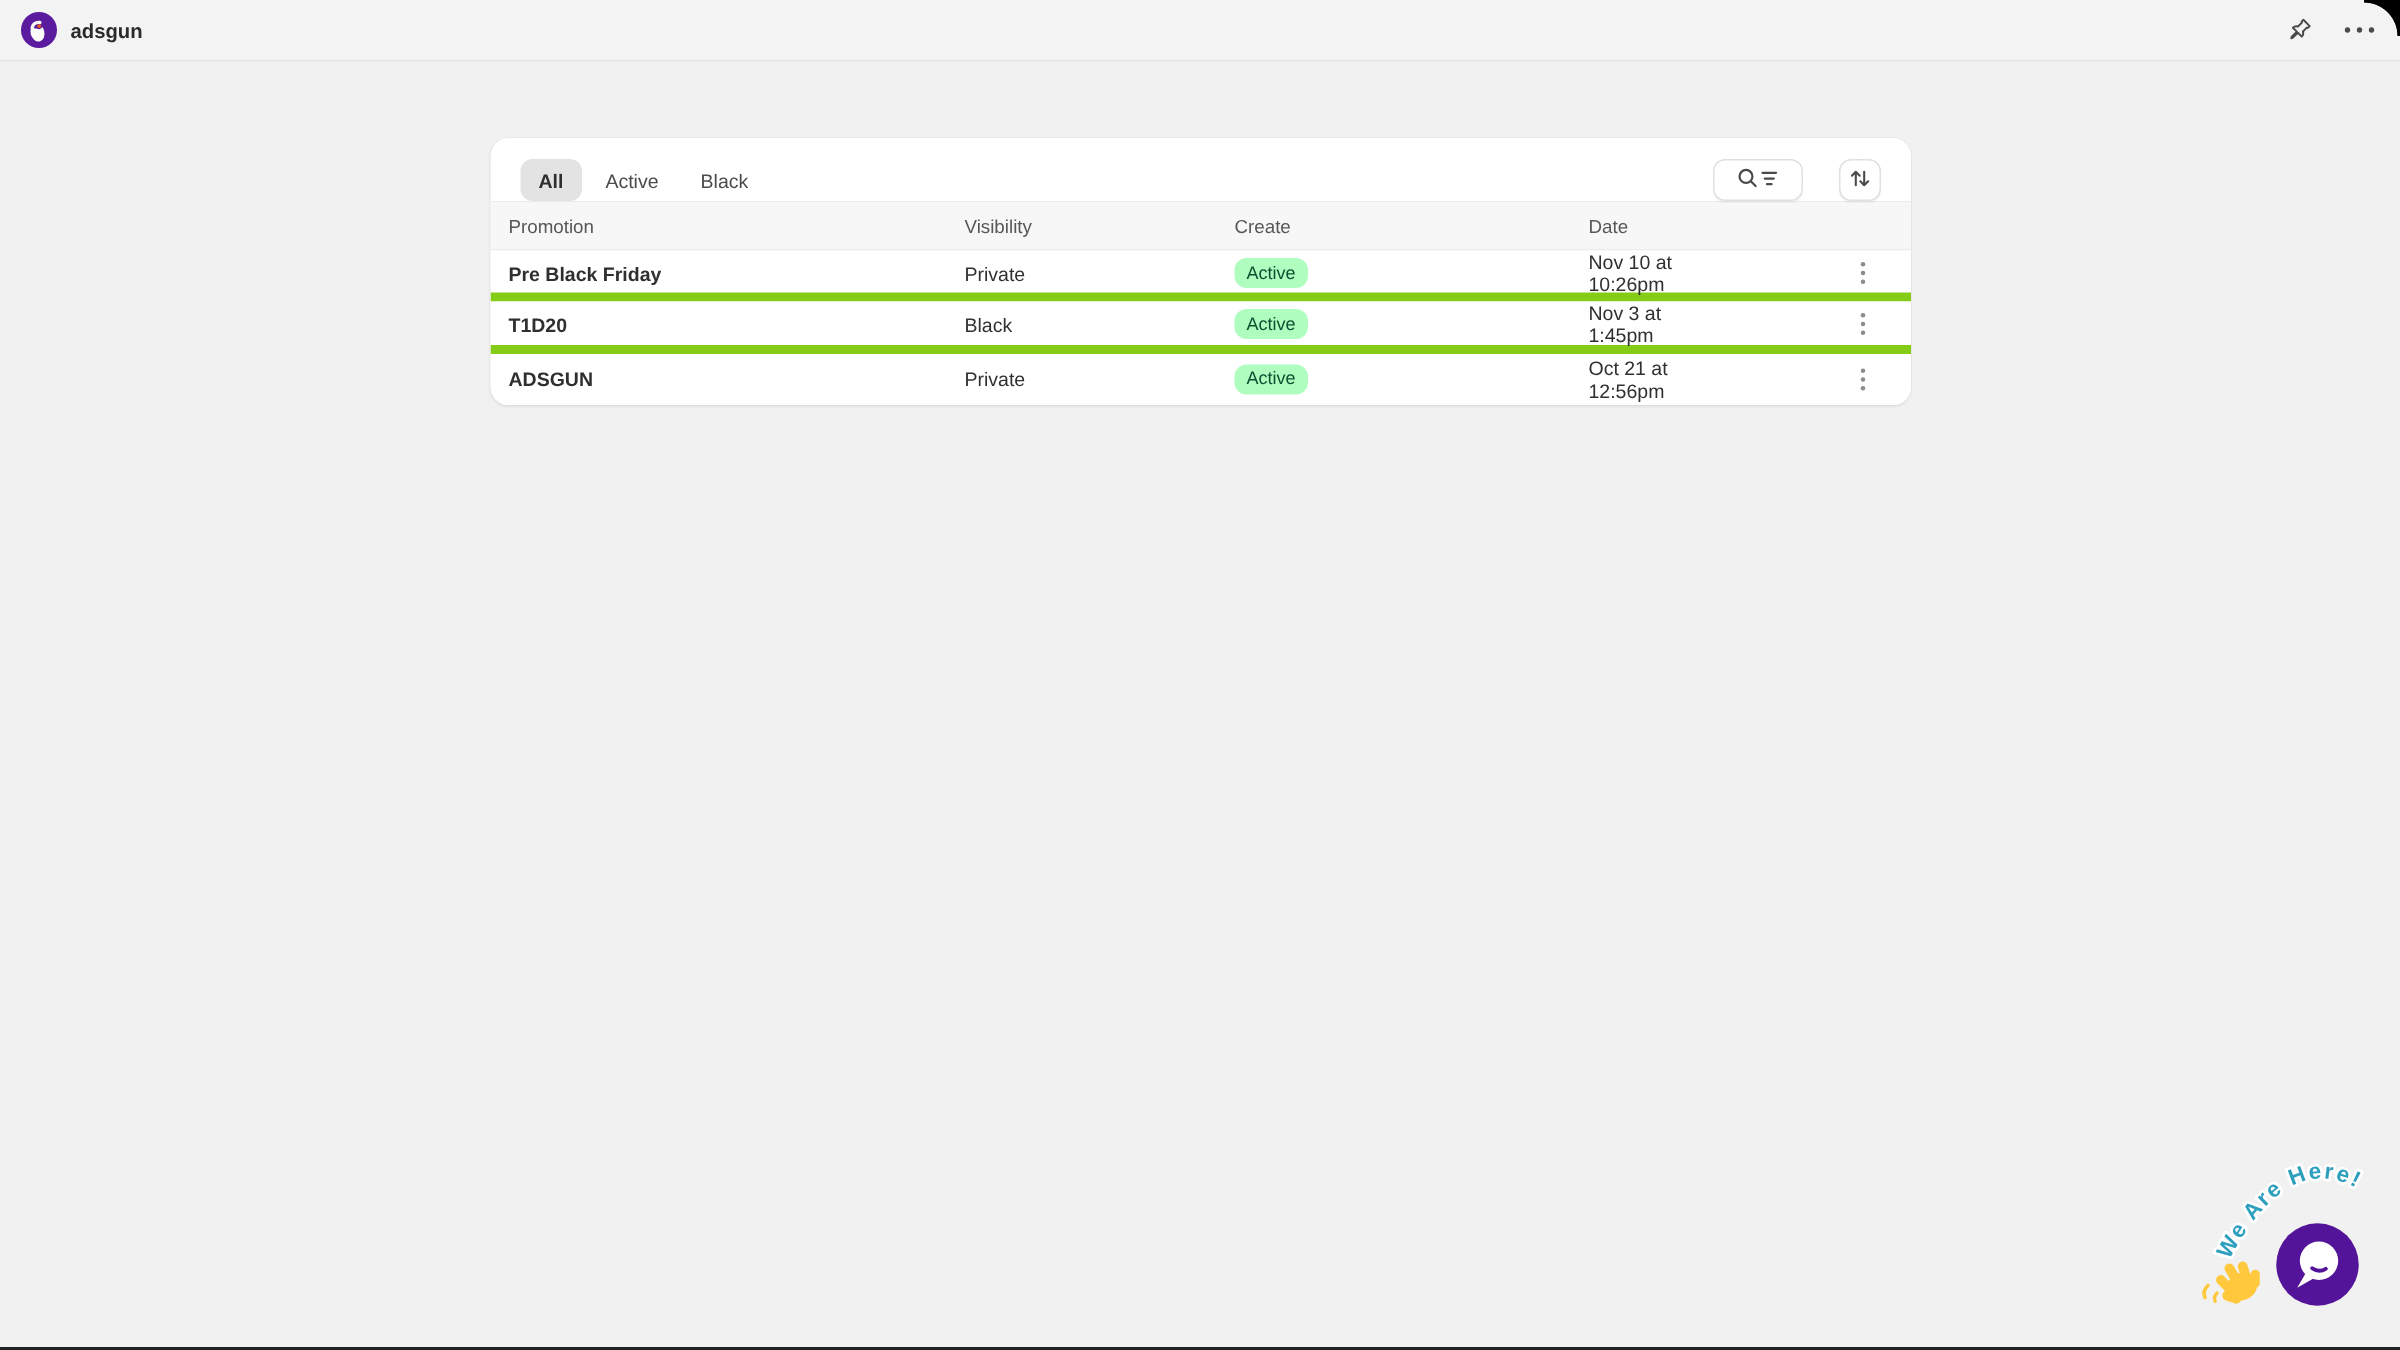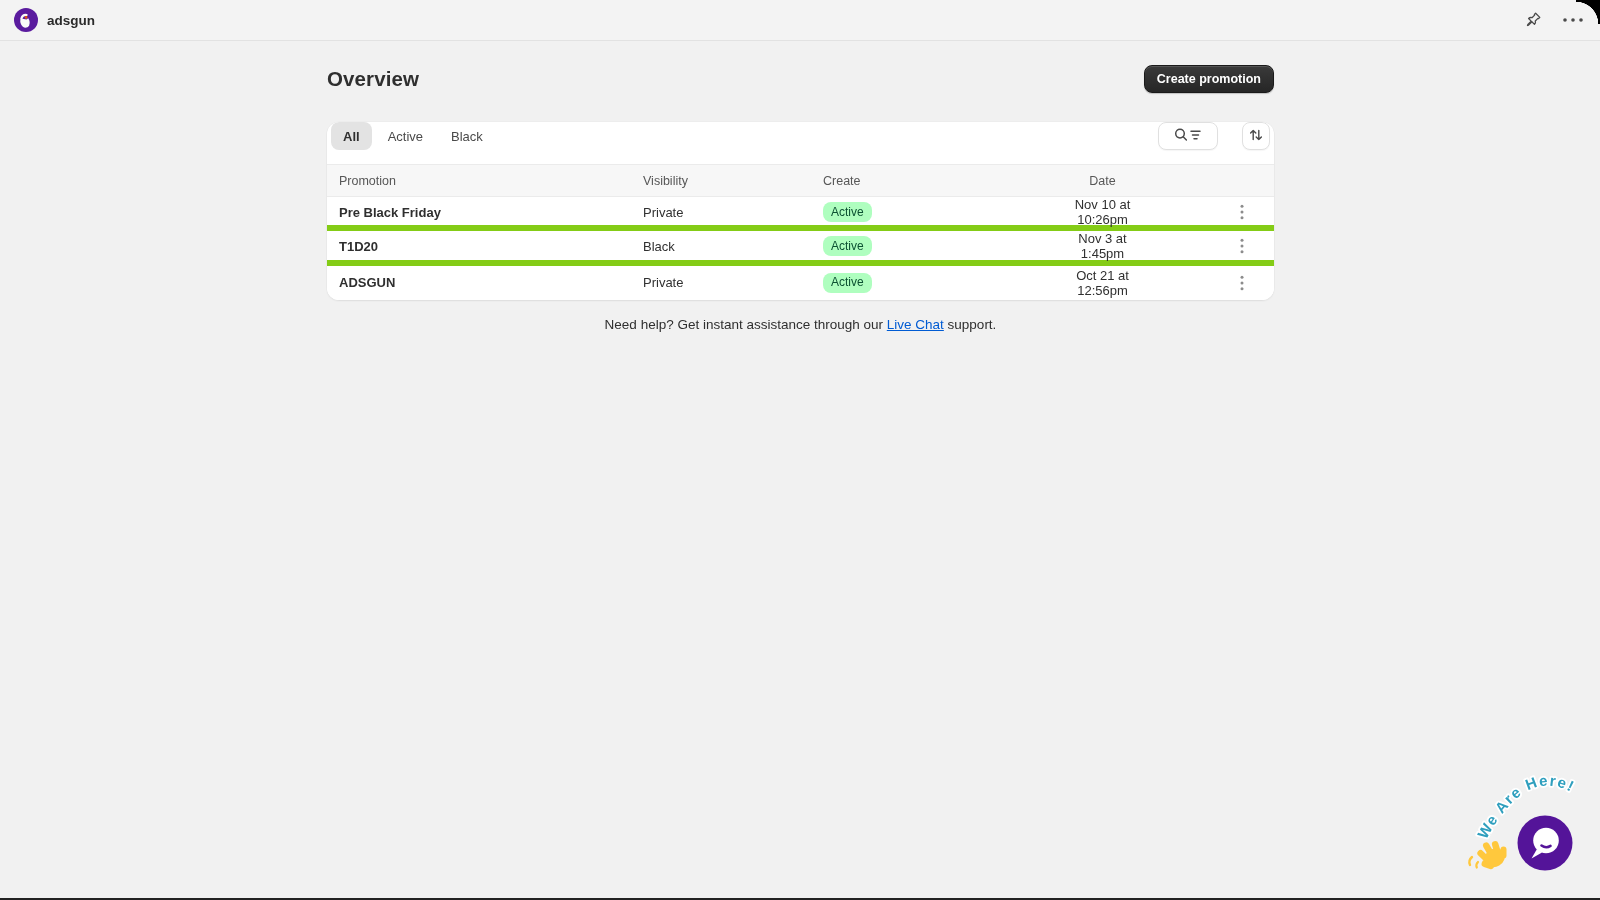--- a/index.html
+++ b/index.html
@@ -46,21 +46,21 @@
     color:#fff; font-size:12.5px; font-weight:600;
     font-family:"Liberation Sans", sans-serif;
   }
 
   
   .card {
     margin-top:28px; width:947px; background:#fff; border-radius:12px;
     box-shadow:0 1px 2px rgba(0,0,0,.07), 0 0 0 .5px rgba(0,0,0,.03);
     overflow:hidden;
   }
-  .filters-row { height:43px; display:flex; align-items:flex-start; padding:0 4px;
+  .filters-row { height:43px; display:flex; align-items:flex-end; padding:0 20px;
                  border-bottom:1px solid #ebebeb; }
   .tab {
     height:28px; padding:0 12px; border:none; background:transparent; border-radius:8px;
     font-size:13px; color:#4a4a4a; font-weight:500; cursor:pointer; margin-right:4px;
     font-family:"Liberation Sans", sans-serif;
   }
   .tab.selected { background:#e3e3e3; color:#2f2f2f; font-weight:700; }
   .filters-spacer { flex:1; }
   .outline-btn {
     height:28px; border:1px solid #e0e0e0; background:#fff; border-radius:8px;
@@ -70,21 +70,21 @@
   .search-filter-btn { width:60px; margin-right:24px; }
   .sort-btn { width:28px; }
 
   .tgrid { display:grid; grid-template-columns:280px 144px 200px 1fr 64px; align-items:center;gap:36px; }
   .thead { height:32px; background:#f7f7f7; border-bottom:1px solid #ebebeb;
            font-size:12.5px; color:#575757; }
   .trow  { height:34.3px; border-bottom:6px solid #84cc16; font-size:13px; cursor:pointer; background:#fff; }
   .trow:last-child { border-bottom:none; }
   .cell-promo { padding-left:12px; font-weight:700; color:#2f2f2f; }
   .thead .cell-promo { font-weight:400; color:#575757; }
-  .cell-date { text-align:center; padding-right:28px; }
+  .cell-date { text-align:left; padding-right:28px; }
   .badge {
     display:inline-block; padding:2.5px 8px; border-radius:8px;
     background:#affebf; color:#0c5132; font-size:12px; font-weight:500; line-height:1.25;
   }
   .cell-action { display:flex; justify-content:center; }
   .kebab-btn { width:26px; height:26px; border:none; background:transparent; cursor:pointer;
                display:flex; align-items:center; justify-content:center; }
 
   
   .help-line { margin-top:17px; text-align:center; font-size:13.5px; color:#2f2f2f; }
@@ -125,24 +125,20 @@
         <circle cx="11" cy="3" r="1.8" fill="#4a4a4a"></circle>
         <circle cx="19" cy="3" r="1.8" fill="#4a4a4a"></circle>
       </svg>
     </button>
   </span>
 </header>
 <div class="corner-tr"></div>
 
 <main class="main">
 
-  <div class="page-head">
-    <h1 class="page-title">Overview</h1>
-    <button class="primary-btn">Create promotion</button>
-  </div>
 
   <section class="card">
 
     <div class="filters-row">
       <button class="tab selected">All</button>
       <button class="tab">Active</button>
       <button class="tab">Black</button>
       <span class="filters-spacer"></span>
       <button class="outline-btn search-filter-btn">
         <span>
@@ -216,21 +212,20 @@
             <circle cx="2" cy="2.2" r="1.5" fill="#8c8c8c"></circle>
             <circle cx="2" cy="8" r="1.5" fill="#8c8c8c"></circle>
             <circle cx="2" cy="13.8" r="1.5" fill="#8c8c8c"></circle>
           </svg>
         </button>
       </span>
     </div>
 
   </section>
 
-  <p class="help-line"><span>Need help? Get instant assistance through our </span><a>Live Chat</a><span> support.</span></p>
 
 </main>
 
 <div class="chat-widget">
   <svg width="172" height="152" viewBox="0 0 172 152">
     <defs>
       <path id="arcPath" d="M 58 95 Q 108 0 172 71" fill="none"></path>
     </defs>
 
     <text class="arc-text">

